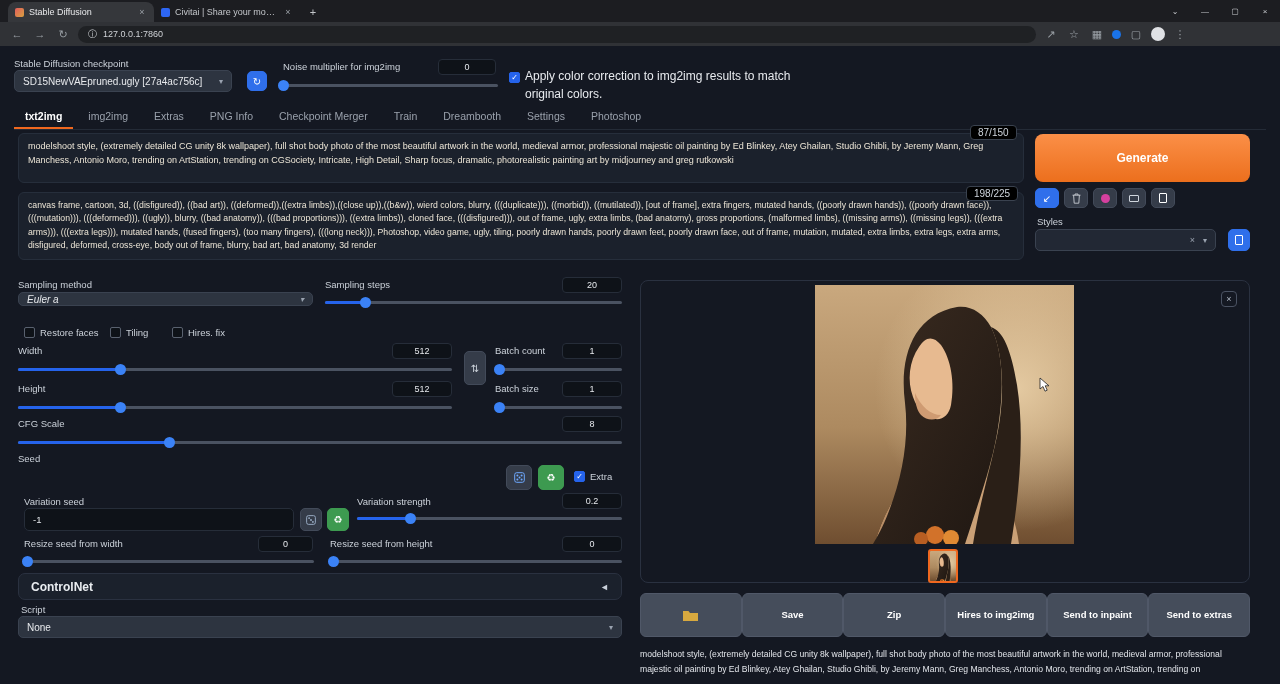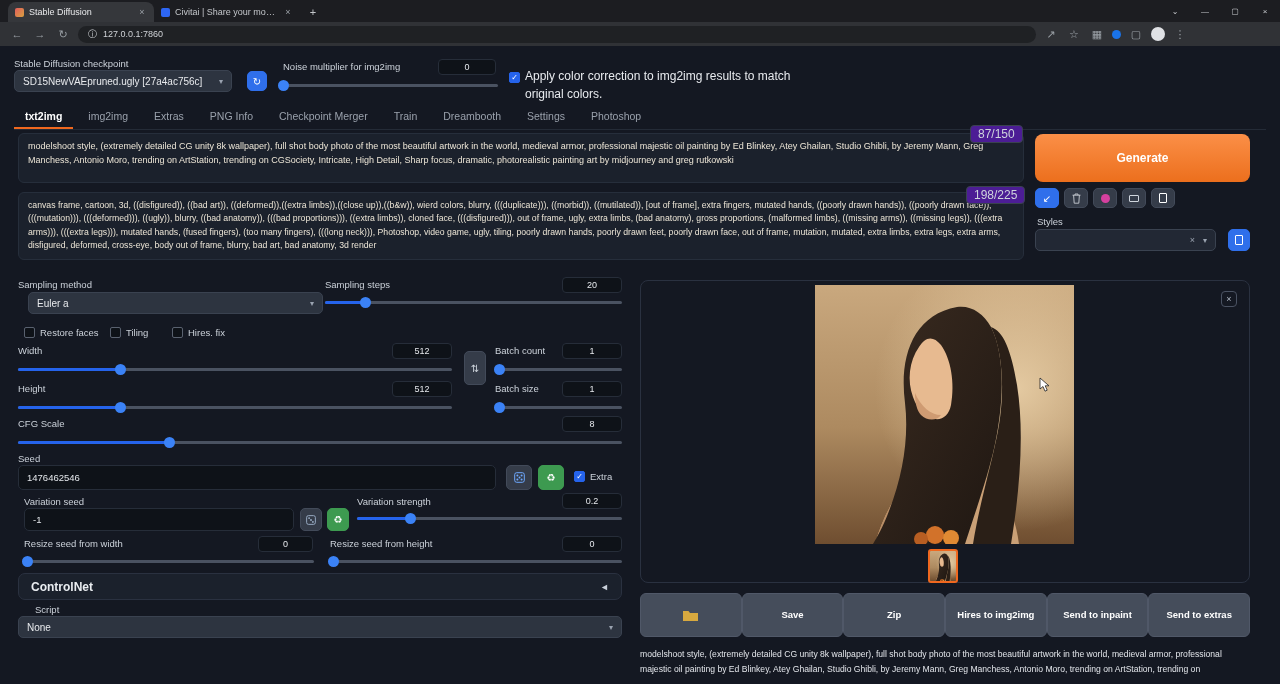--- a/index.html
+++ b/index.html
@@ -45,21 +45,21 @@
 
   .icbtn { display:flex; align-items:center; justify-content:center; background:#353c49; border:1px solid #424a59; border-radius:5px; color:#cfd5dd; font-size:10px; }
   .icbtn.blue { background:#2f6feb; border-color:#2f6feb; color:#fff; }
   .icbtn.green { background:#3d9a50; border-color:#3d9a50; color:#fff; }
 
   .tabsrow { display:flex; gap:4px; border-bottom:1px solid #242b37; }
   .tab { padding:0 11px; font-size:10.5px; color:#9aa1ac; line-height:25px; white-space:nowrap; }
   .tab.active { color:#ffffff; font-weight:700; box-shadow:inset 0 -2px 0 #f0681f; }
 
   .promptbox { background:#1b212c; border:1px solid #262e3b; border-radius:6px; padding:6px 9px; font-size:9px; color:#ece5d6; line-height:1.55; overflow:hidden; }
-  .counter { background:#4c1d95; border:1px solid #3a424f; border-radius:4px; font-size:12px; color:#ced4dc; padding:1px 7px; z-index:3; }
+  .counter { background:#000000; border:1px solid #3a424f; border-radius:4px; font-size:10px; color:#ced4dc; padding:1px 7px; z-index:3; }
 
   .gen { display:flex; align-items:center; justify-content:center; background:linear-gradient(180deg,#fb8f47,#ec6f1d); border:none; border-radius:8px; color:#fff; font-weight:700; font-size:12px; font-family:inherit; }
 
   .accordion { background:#1b212c; border:1px solid #2a3140; border-radius:7px; display:flex; align-items:center; padding:0 12px; }
   .accordion .ttl { font-size:12px; font-weight:700; color:#e9ecf0; }
   .accordion .arrow { margin-left:auto; color:#c9d0da; font-size:9px; }
 
   .outpanel { border:1px solid #2a3140; border-radius:8px; background:#141822; }
   .genimg { position:absolute; left:174px; top:4px; width:259px; height:259px; display:block; }
   .closebtn { position:absolute; right:12px; top:10px; width:16px; height:16px; border:1px solid #4a5262; border-radius:4px; color:#aeb6c2; font-size:9px; display:flex; align-items:center; justify-content:center; }
@@ -184,21 +184,21 @@
     <div class="label" style="left:1037px; top:170px;">Styles</div>
     <div class="dd" style="left:1035px; top:183px; width:181px; height:22px; background:#222834;">
       <span class="caret" style="margin-left:auto; font-size:9px;">×</span>
       <span class="caret" style="margin-left:2px;">▾</span>
     </div>
     <div class="icbtn blue" style="left:1228px; top:183px; width:22px; height:22px;">
         <span class="clipglyph"></span>
       </div>
 
     <div class="label" style="left:18px; top:233px;">Sampling method</div>
-    <div class="dd" style="left:28px; top:246px; width:295px; height:22px;">
+    <div class="dd" style="left:18px; top:246px; width:295px; height:14px;font-style:italic;">
       <span>Euler a</span>
       <span class="caret">▾</span>
     </div>
     <div class="label" style="left:325px; top:233px;">Sampling steps</div>
     <div class="numbox" style="left:562px; top:231px; width:60px;">20</div>
     <div class="slider" style="left:325px; top:250px; width:297px; --p:13.5%;">
         <div class="rail"></div>
         <div class="fill"></div>
         <div class="knob"></div>
       </div>
@@ -245,21 +245,20 @@
 
     <div class="label" style="left:18px; top:372px;">CFG Scale</div>
     <div class="numbox" style="left:562px; top:370px; width:60px;">8</div>
     <div class="slider" style="left:18px; top:390px; width:604px; --p:25%;">
         <div class="rail"></div>
         <div class="fill"></div>
         <div class="knob"></div>
       </div>
 
     <div class="label" style="left:18px; top:407px;">Seed</div>
-    <div class="input" style="left:18px; top:419px; width:478px; height:25px;">1476462546</div>
     <div class="icbtn" style="left:506px; top:419px; width:26px; height:25px;">
       <svg width="11" height="11" viewBox="0 0 11 11">
           <rect x="0.7" y="0.7" width="9.6" height="9.6" rx="2" fill="none" stroke="#6ea8fe" stroke-width="1"></rect>
           <circle cx="3.4" cy="3.4" r="1" fill="#6ea8fe"></circle>
           <circle cx="7.6" cy="3.4" r="1" fill="#6ea8fe"></circle>
           <circle cx="5.5" cy="5.5" r="1" fill="#6ea8fe"></circle>
           <circle cx="3.4" cy="7.6" r="1" fill="#6ea8fe"></circle>
           <circle cx="7.6" cy="7.6" r="1" fill="#6ea8fe"></circle>
         </svg>
     </div>
@@ -305,21 +304,21 @@
         <div class="rail"></div>
         <div class="fill"></div>
         <div class="knob"></div>
       </div>
 
     <div class="accordion" style="left:18px; top:527px; width:604px; height:27px;">
       <span class="ttl">ControlNet</span>
       <span class="arrow">◄</span>
     </div>
 
-    <div class="label" style="left:35px; top:558px;">Script</div>
+    <div class="label" style="left:21px; top:558px;">Script</div>
     <div class="dd" style="left:18px; top:570px; width:604px; height:22px;">
       <span>None</span>
       <span class="caret">▾</span>
     </div>
 
     <div class="outpanel" style="left:640px; top:234px; width:610px; height:303px;">
       <svg class="genimg" viewBox="0 0 259 259" preserveAspectRatio="none">
         <defs>
           <linearGradient id="gbg" x1="0" y1="0" x2="0" y2="1">
             <stop offset="0" stop-color="#c9a87e"></stop>

